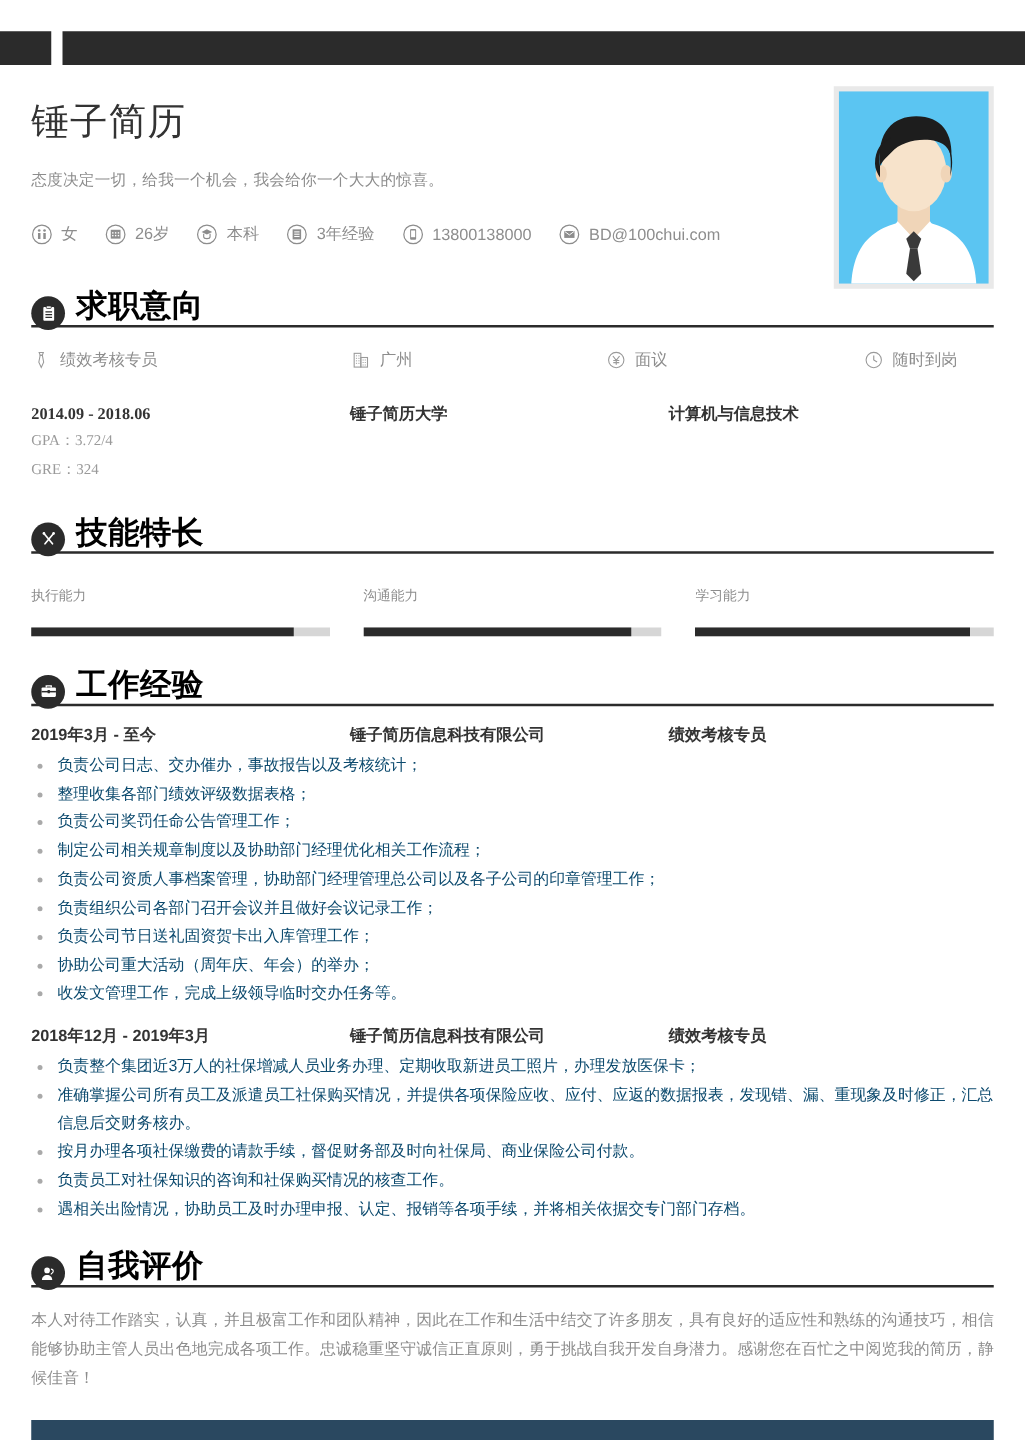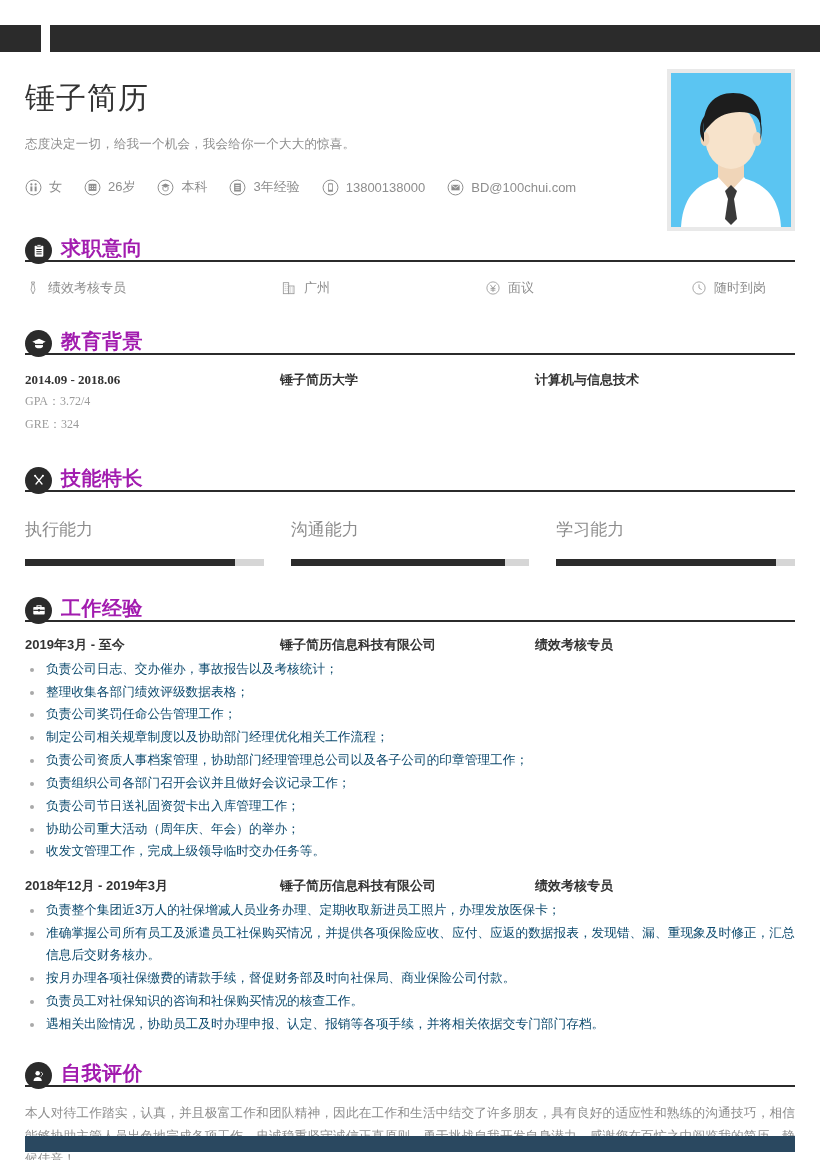--- a/index.html
+++ b/index.html
@@ -124,23 +124,23 @@
     color: #ffffff;
     flex: 0 0 auto;
     display: flex;
     align-items: center;
     justify-content: center;
     margin-right: 9px;
     margin-bottom: -6px;
   }
   .sec-icon svg { display: block; width: 16px; height: 16px; }
   .sec-title {
-    font-size: 20px;
+    font-size: 25px;
     font-weight: bold;
-    color: #a21caf;
+    color: #000000;
     line-height: 1;
     letter-spacing: .5px;
   }
 
   
   .intent-row {
     display: flex;
     margin-top: 17px;
     align-items: center;
   }
@@ -187,21 +187,21 @@
   .skills-row {
     display: flex;
     margin-top: 26px;
   }
   .skill {
     width: 253px;
     margin-right: 27px;
   }
   .skill:last-child { margin-right: 0; }
   .skill-label {
-    font-size: 17px;
+    font-size: 11px;
     color: #8d8d8d;
     margin-bottom: 18px;
   }
   .skill-track {
     height: 7px;
     background: #d6d6d6;
     width: 100%;
     position: relative;
   }
   .skill-fill {
@@ -440,30 +440,20 @@
                 <circle cx="12" cy="12" r="9.2"></circle>
                 <path d="M12 6.6V12l4 2.4" stroke-width="1.4"></path>
               </svg>
             </span>
             <span>随时到岗</span>
           </div>
         </div>
       </div>
 
       <div class="section" style="margin-top:24px;">
-        <div class="sec-head">
-          <span class="sec-icon">
-            <svg viewBox="0 0 24 24" fill="none">
-              <path d="M12 4 22 8.6 12 13.2 2 8.6z" fill="#fff"></path>
-              <path d="M6 10.6v4.6c0 1.9 2.8 3.2 6 3.2s6-1.3 6-3.2v-4.6" fill="#fff"></path>
-              <rect x="6" y="11.8" width="12" height="1.8" fill="#2b2b2b"></rect>
-            </svg>
-          </span>
-          <span class="sec-title">教育背景</span>
-        </div>
 
         <div class="edu-row">
           <div class="edu-c1">
             <div class="edu-strong">2014.09 - 2018.06</div>
             <div class="edu-sub">GPA：3.72/4</div>
             <div class="edu-sub">GRE：324</div>
           </div>
           <div class="edu-c2">
             <div class="edu-strong">锤子简历大学</div>
           </div>

